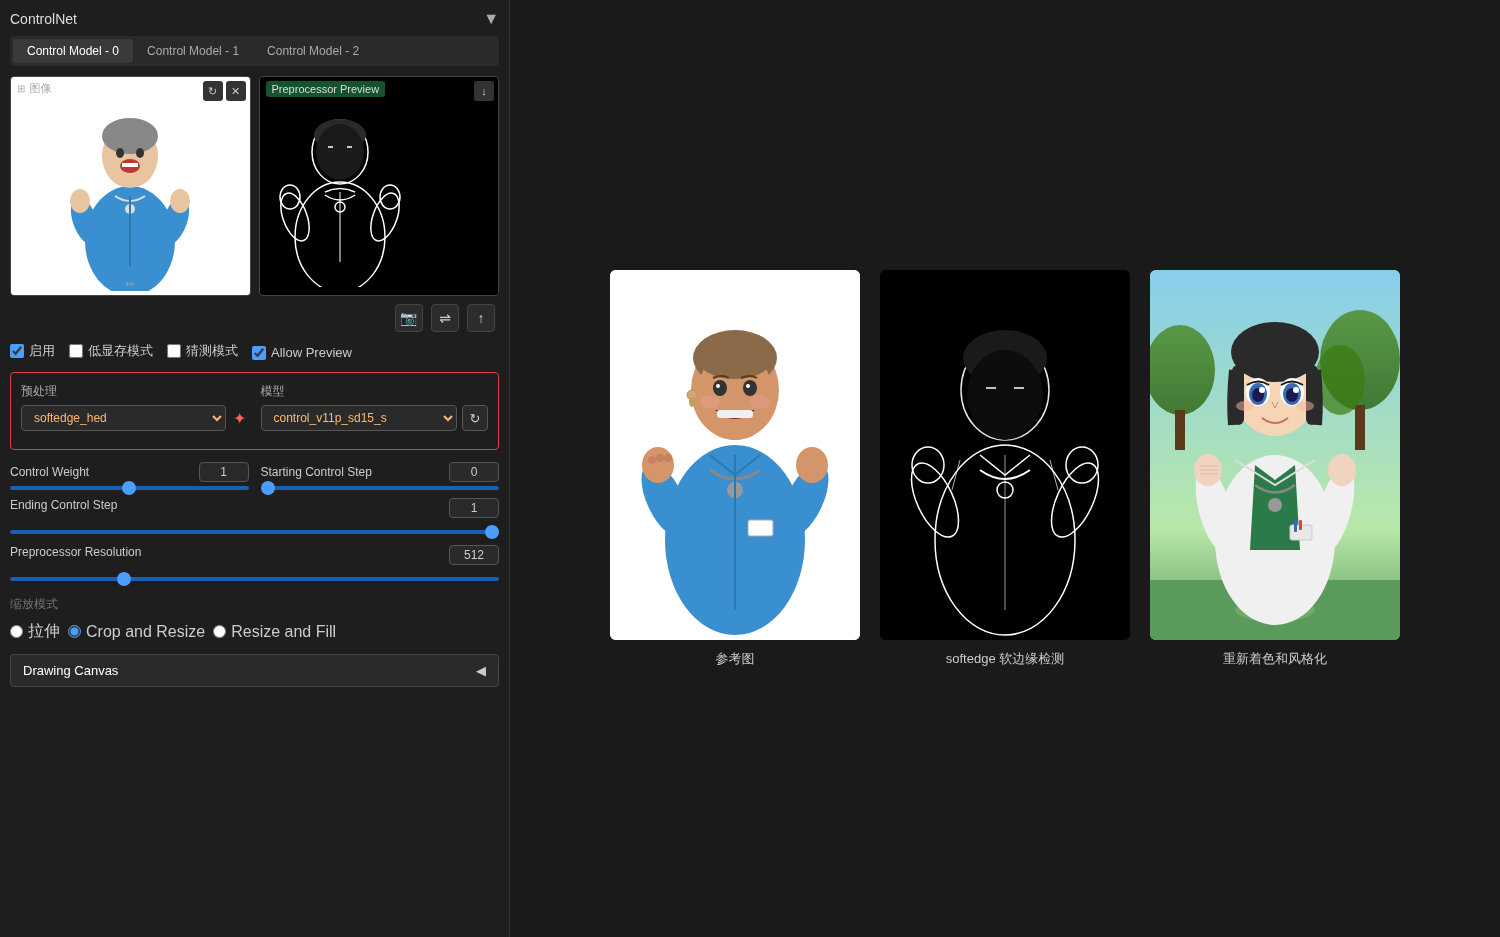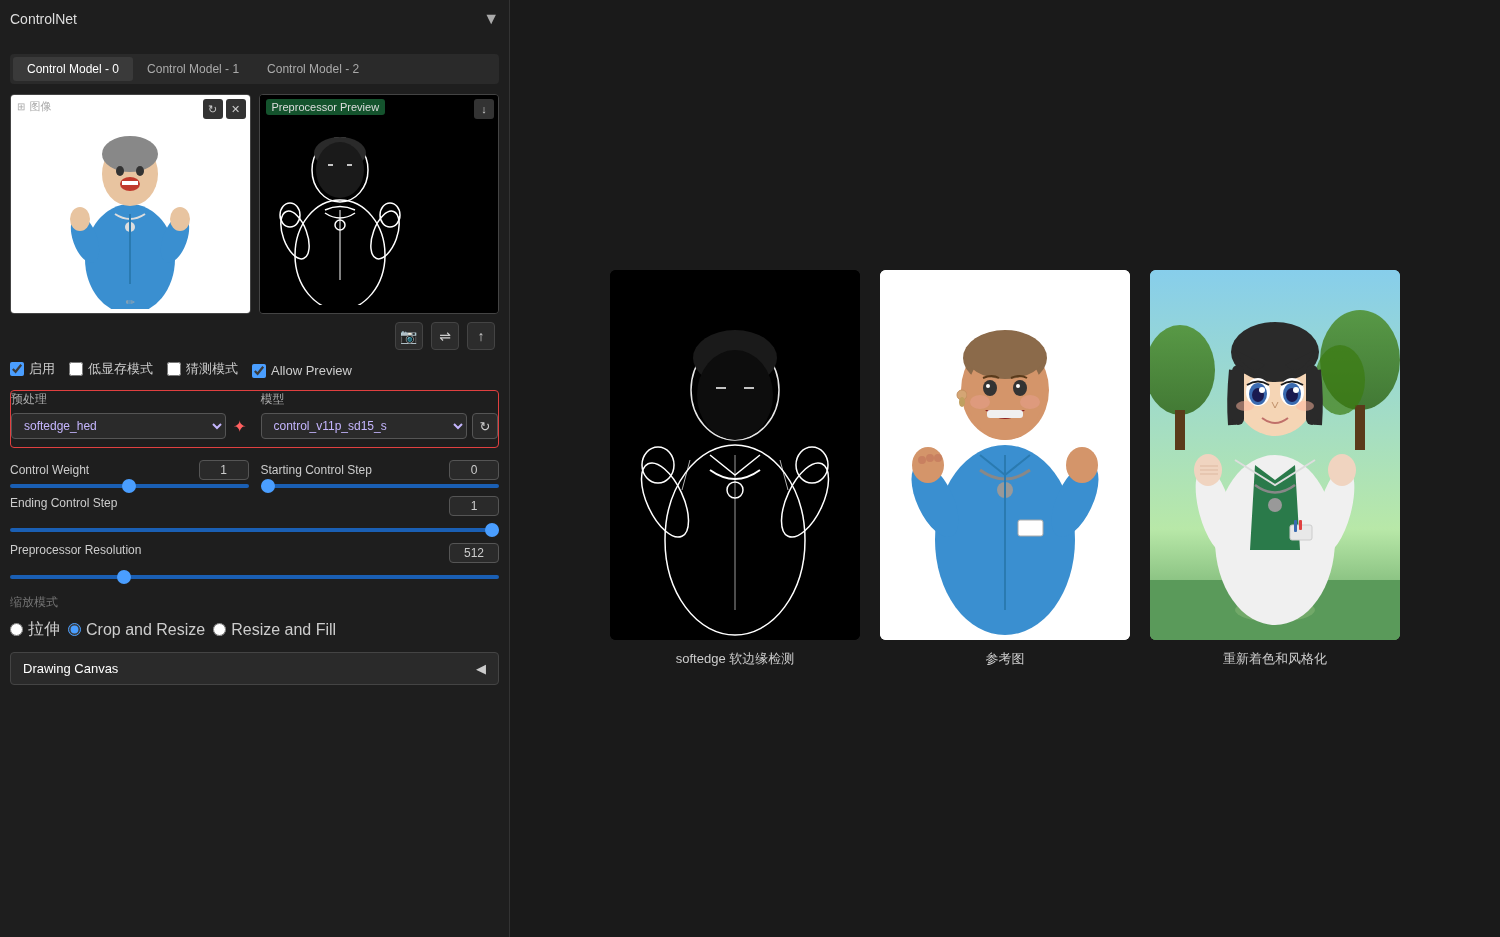--- a/index.html
+++ b/index.html
@@ -47,21 +47,20 @@
     }
 
     
     .tabs {
       display: flex;
       gap: 0;
       margin-bottom: 10px;
       background: #2a2a2a;
       border-radius: 4px;
       padding: 3px;
-      margin-top: 18px;
     }
 
     .tab {
       padding: 5px 14px;
       border-radius: 3px;
       cursor: pointer;
       color: #aaa;
       font-size: 12px;
       white-space: nowrap;
     }
@@ -170,20 +169,21 @@
 
     .checkbox-label {
       color: #ccc;
       font-size: 13px;
     }
 
     
     .preprocessor-section {
       border: 1.5px solid #e04040;
       border-radius: 4px;
+      padding: 10px;
       margin-bottom: 12px;
     }
 
     .preprocessor-row {
       display: flex;
       gap: 12px;
       margin-bottom: 8px;
     }
 
     .field-group {
@@ -198,21 +198,21 @@
 
     .select-row {
       display: flex;
       align-items: center;
       gap: 5px;
     }
 
     .select-input {
       background: #2a2a2a;
       border: 1px solid #555;
-      color: #c4b5fd;
+      color: #fdba74;
       padding: 4px 8px;
       border-radius: 4px;
       font-size: 12px;
       flex: 1;
       cursor: pointer;
     }
 
     .icon-btn {
       background: none;
       border: none;
@@ -627,20 +627,76 @@
     <span>◀</span>
   </div>
 
 </div>
 
 <div class="right-panel">
   <div class="output-images">
 
     <div class="output-image-wrapper">
       <div class="output-image-box">
+        <div style="background:#ffffff;width:100%;height:100%;display:flex;align-items:center;justify-content:center;">
+          <svg viewBox="0 0 250 370" width="250" height="370">
+            <rect width="250" height="370" fill="white"></rect>
+
+            <ellipse cx="125" cy="120" rx="44" ry="50" fill="#d4956a"></ellipse>
+            <ellipse cx="125" cy="88" rx="42" ry="28" fill="#8b6a4a"></ellipse>
+
+            <circle cx="82" cy="125" r="5" fill="#d4a574" stroke="#c49060" stroke-width="1"></circle>
+            <ellipse cx="82" cy="132" rx="3" ry="5" fill="#c0a060"></ellipse>
+
+            <ellipse cx="125" cy="270" rx="70" ry="95" fill="#3a8fd0"></ellipse>
+
+            <ellipse cx="55" cy="230" rx="18" ry="40" fill="#3a8fd0" transform="rotate(-25, 55, 230)"></ellipse>
+            <ellipse cx="195" cy="230" rx="18" ry="40" fill="#3a8fd0" transform="rotate(25, 195, 230)"></ellipse>
+
+            <ellipse cx="48" cy="195" rx="16" ry="18" fill="#d4956a"></ellipse>
+            <ellipse cx="202" cy="195" rx="16" ry="18" fill="#d4956a"></ellipse>
+
+            <circle cx="42" cy="190" r="4" fill="#c88060"></circle>
+            <circle cx="50" cy="188" r="4" fill="#c88060"></circle>
+            <circle cx="58" cy="188" r="4" fill="#c88060"></circle>
+
+            <ellipse cx="125" cy="125" rx="38" ry="45" fill="#d4956a"></ellipse>
+
+            <ellipse cx="125" cy="85" rx="40" ry="24" fill="#8b6a4a"></ellipse>
+
+            <path d="M 105 140 Q 125 158 145 140" fill="#8b2020"></path>
+            <rect x="107" y="140" width="36" height="8" fill="#f0f0f0" rx="3"></rect>
+
+            <ellipse cx="110" cy="118" rx="7" ry="8" fill="#333"></ellipse>
+            <ellipse cx="140" cy="118" rx="7" ry="8" fill="#333"></ellipse>
+            <ellipse cx="108" cy="116" rx="2" ry="2" fill="white"></ellipse>
+            <ellipse cx="138" cy="116" rx="2" ry="2" fill="white"></ellipse>
+
+            <path d="M 103 108 Q 112 104 119 108" stroke="#5a3a1a" stroke-width="2" fill="none"></path>
+            <path d="M 131 108 Q 140 104 147 108" stroke="#5a3a1a" stroke-width="2" fill="none"></path>
+
+            <ellipse cx="100" cy="132" rx="10" ry="7" fill="#e8a090" opacity="0.5"></ellipse>
+            <ellipse cx="150" cy="132" rx="10" ry="7" fill="#e8a090" opacity="0.5"></ellipse>
+
+            <path d="M 100 200 Q 125 218 150 200" stroke="#888" stroke-width="3" fill="none"></path>
+            <circle cx="125" cy="220" r="8" fill="#999"></circle>
+
+            <path d="M 100 185 L 125 205 L 150 185" stroke="#2a7ab0" stroke-width="2" fill="none"></path>
+
+            <line x1="125" y1="185" x2="125" y2="340" stroke="#2a7ab0" stroke-width="2"></line>
+
+            <rect x="138" y="250" width="25" height="16" fill="#fff" stroke="#aaa" stroke-width="1" rx="2"></rect>
+          </svg>
+        </div>
+      </div>
+      <div class="output-image-caption">参考图</div>
+    </div>
+
+    <div class="output-image-wrapper">
+      <div class="output-image-box">
         <div style="background:#000;width:100%;height:100%;display:flex;align-items:center;justify-content:center;">
           <svg viewBox="0 0 250 370" width="250" height="370">
             <rect width="250" height="370" fill="black"></rect>
 
             <ellipse cx="125" cy="120" rx="44" ry="50" fill="none" stroke="white" stroke-width="1.5" opacity="0.9"></ellipse>
 
             <ellipse cx="125" cy="88" rx="42" ry="28" fill="#1a1a1a"></ellipse>
 
             <ellipse cx="125" cy="125" rx="38" ry="45" fill="#0d0d0d"></ellipse>
 
@@ -661,76 +717,20 @@
 
             <line x1="106" y1="118" x2="116" y2="118" stroke="white" stroke-width="1.5"></line>
             <line x1="134" y1="118" x2="144" y2="118" stroke="white" stroke-width="1.5"></line>
 
             <line x1="80" y1="190" x2="72" y2="220" stroke="white" stroke-width="1" opacity="0.7"></line>
             <line x1="170" y1="190" x2="178" y2="220" stroke="white" stroke-width="1" opacity="0.7"></line>
           </svg>
         </div>
       </div>
       <div class="output-image-caption">softedge 软边缘检测</div>
-    </div>
-
-    <div class="output-image-wrapper">
-      <div class="output-image-box">
-        <div style="background:#ffffff;width:100%;height:100%;display:flex;align-items:center;justify-content:center;">
-          <svg viewBox="0 0 250 370" width="250" height="370">
-            <rect width="250" height="370" fill="white"></rect>
-
-            <ellipse cx="125" cy="120" rx="44" ry="50" fill="#d4956a"></ellipse>
-            <ellipse cx="125" cy="88" rx="42" ry="28" fill="#8b6a4a"></ellipse>
-
-            <circle cx="82" cy="125" r="5" fill="#d4a574" stroke="#c49060" stroke-width="1"></circle>
-            <ellipse cx="82" cy="132" rx="3" ry="5" fill="#c0a060"></ellipse>
-
-            <ellipse cx="125" cy="270" rx="70" ry="95" fill="#3a8fd0"></ellipse>
-
-            <ellipse cx="55" cy="230" rx="18" ry="40" fill="#3a8fd0" transform="rotate(-25, 55, 230)"></ellipse>
-            <ellipse cx="195" cy="230" rx="18" ry="40" fill="#3a8fd0" transform="rotate(25, 195, 230)"></ellipse>
-
-            <ellipse cx="48" cy="195" rx="16" ry="18" fill="#d4956a"></ellipse>
-            <ellipse cx="202" cy="195" rx="16" ry="18" fill="#d4956a"></ellipse>
-
-            <circle cx="42" cy="190" r="4" fill="#c88060"></circle>
-            <circle cx="50" cy="188" r="4" fill="#c88060"></circle>
-            <circle cx="58" cy="188" r="4" fill="#c88060"></circle>
-
-            <ellipse cx="125" cy="125" rx="38" ry="45" fill="#d4956a"></ellipse>
-
-            <ellipse cx="125" cy="85" rx="40" ry="24" fill="#8b6a4a"></ellipse>
-
-            <path d="M 105 140 Q 125 158 145 140" fill="#8b2020"></path>
-            <rect x="107" y="140" width="36" height="8" fill="#f0f0f0" rx="3"></rect>
-
-            <ellipse cx="110" cy="118" rx="7" ry="8" fill="#333"></ellipse>
-            <ellipse cx="140" cy="118" rx="7" ry="8" fill="#333"></ellipse>
-            <ellipse cx="108" cy="116" rx="2" ry="2" fill="white"></ellipse>
-            <ellipse cx="138" cy="116" rx="2" ry="2" fill="white"></ellipse>
-
-            <path d="M 103 108 Q 112 104 119 108" stroke="#5a3a1a" stroke-width="2" fill="none"></path>
-            <path d="M 131 108 Q 140 104 147 108" stroke="#5a3a1a" stroke-width="2" fill="none"></path>
-
-            <ellipse cx="100" cy="132" rx="10" ry="7" fill="#e8a090" opacity="0.5"></ellipse>
-            <ellipse cx="150" cy="132" rx="10" ry="7" fill="#e8a090" opacity="0.5"></ellipse>
-
-            <path d="M 100 200 Q 125 218 150 200" stroke="#888" stroke-width="3" fill="none"></path>
-            <circle cx="125" cy="220" r="8" fill="#999"></circle>
-
-            <path d="M 100 185 L 125 205 L 150 185" stroke="#2a7ab0" stroke-width="2" fill="none"></path>
-
-            <line x1="125" y1="185" x2="125" y2="340" stroke="#2a7ab0" stroke-width="2"></line>
-
-            <rect x="138" y="250" width="25" height="16" fill="#fff" stroke="#aaa" stroke-width="1" rx="2"></rect>
-          </svg>
-        </div>
-      </div>
-      <div class="output-image-caption">参考图</div>
     </div>
 
     <div class="output-image-wrapper">
       <div class="output-image-box">
         <div style="background:linear-gradient(180deg,#87ceeb 0%,#a8d8a8 70%, #6aaa6a 100%);width:100%;height:100%;display:flex;align-items:center;justify-content:center;position:relative;">
           <svg viewBox="0 0 250 370" width="250" height="370">
 
             <defs>
               <linearGradient id="skyGrad" x1="0" y1="0" x2="0" y2="1">
                 <stop offset="0%" stop-color="#87ceeb"></stop>

